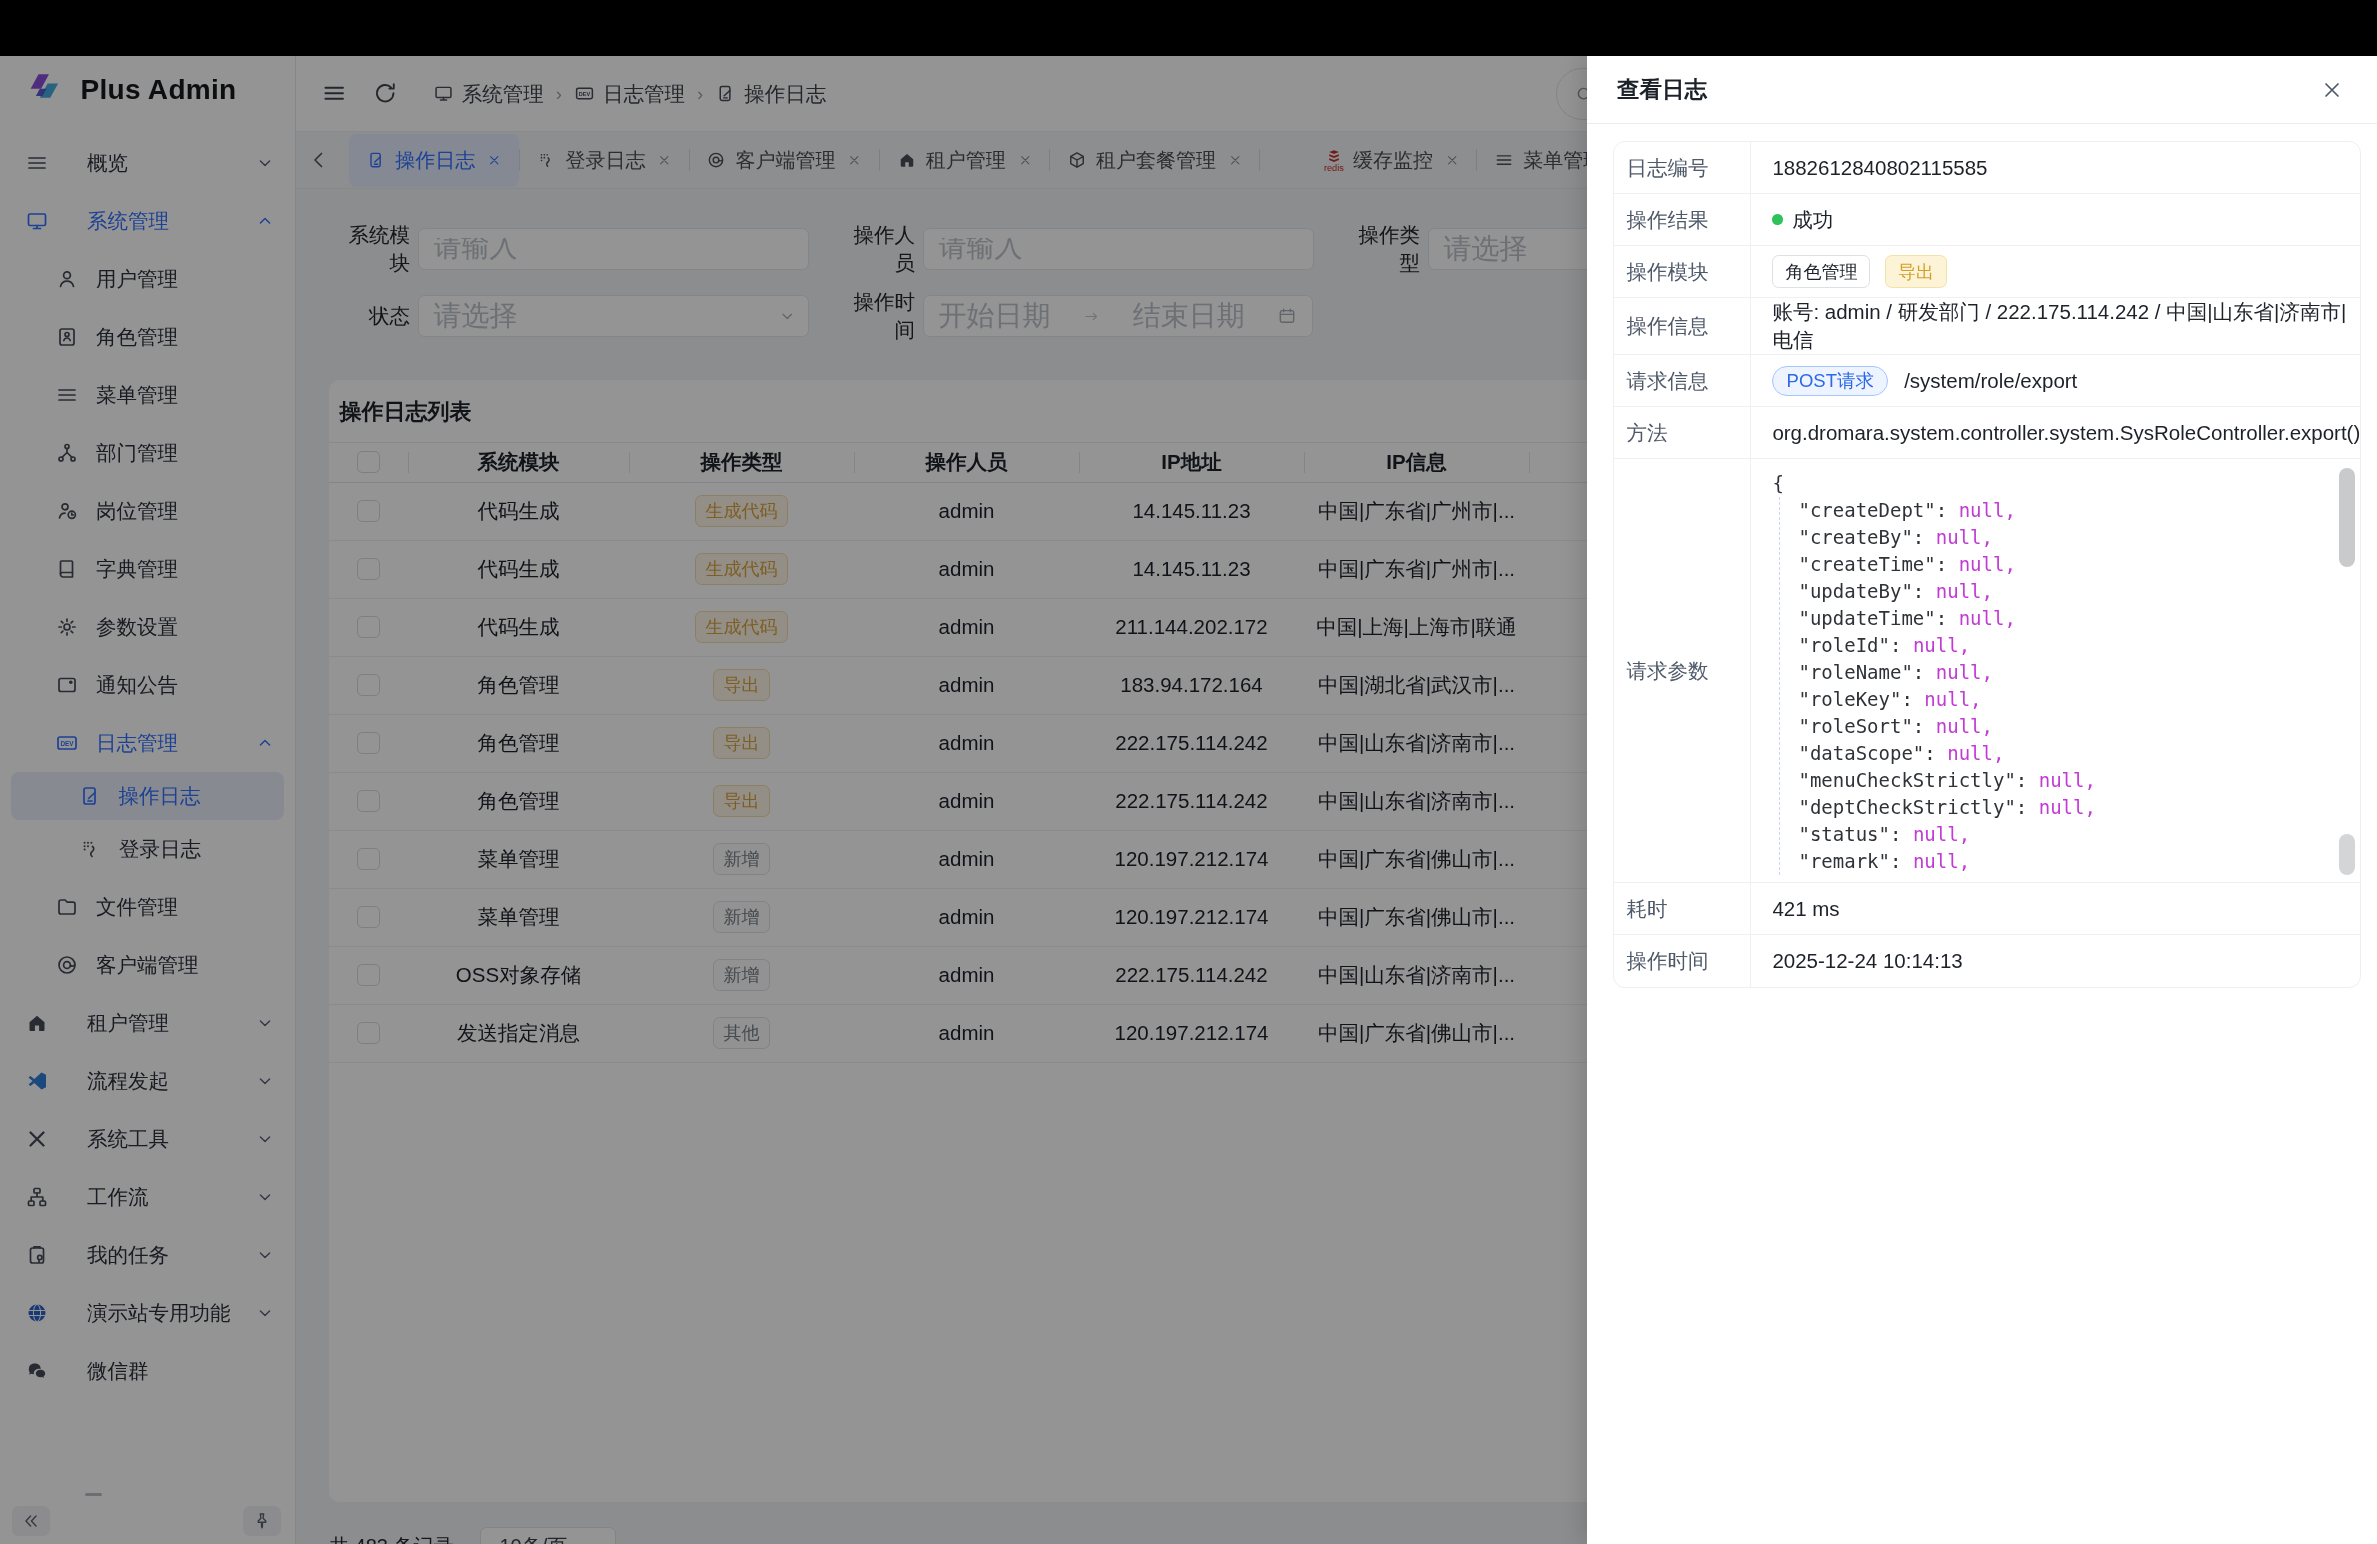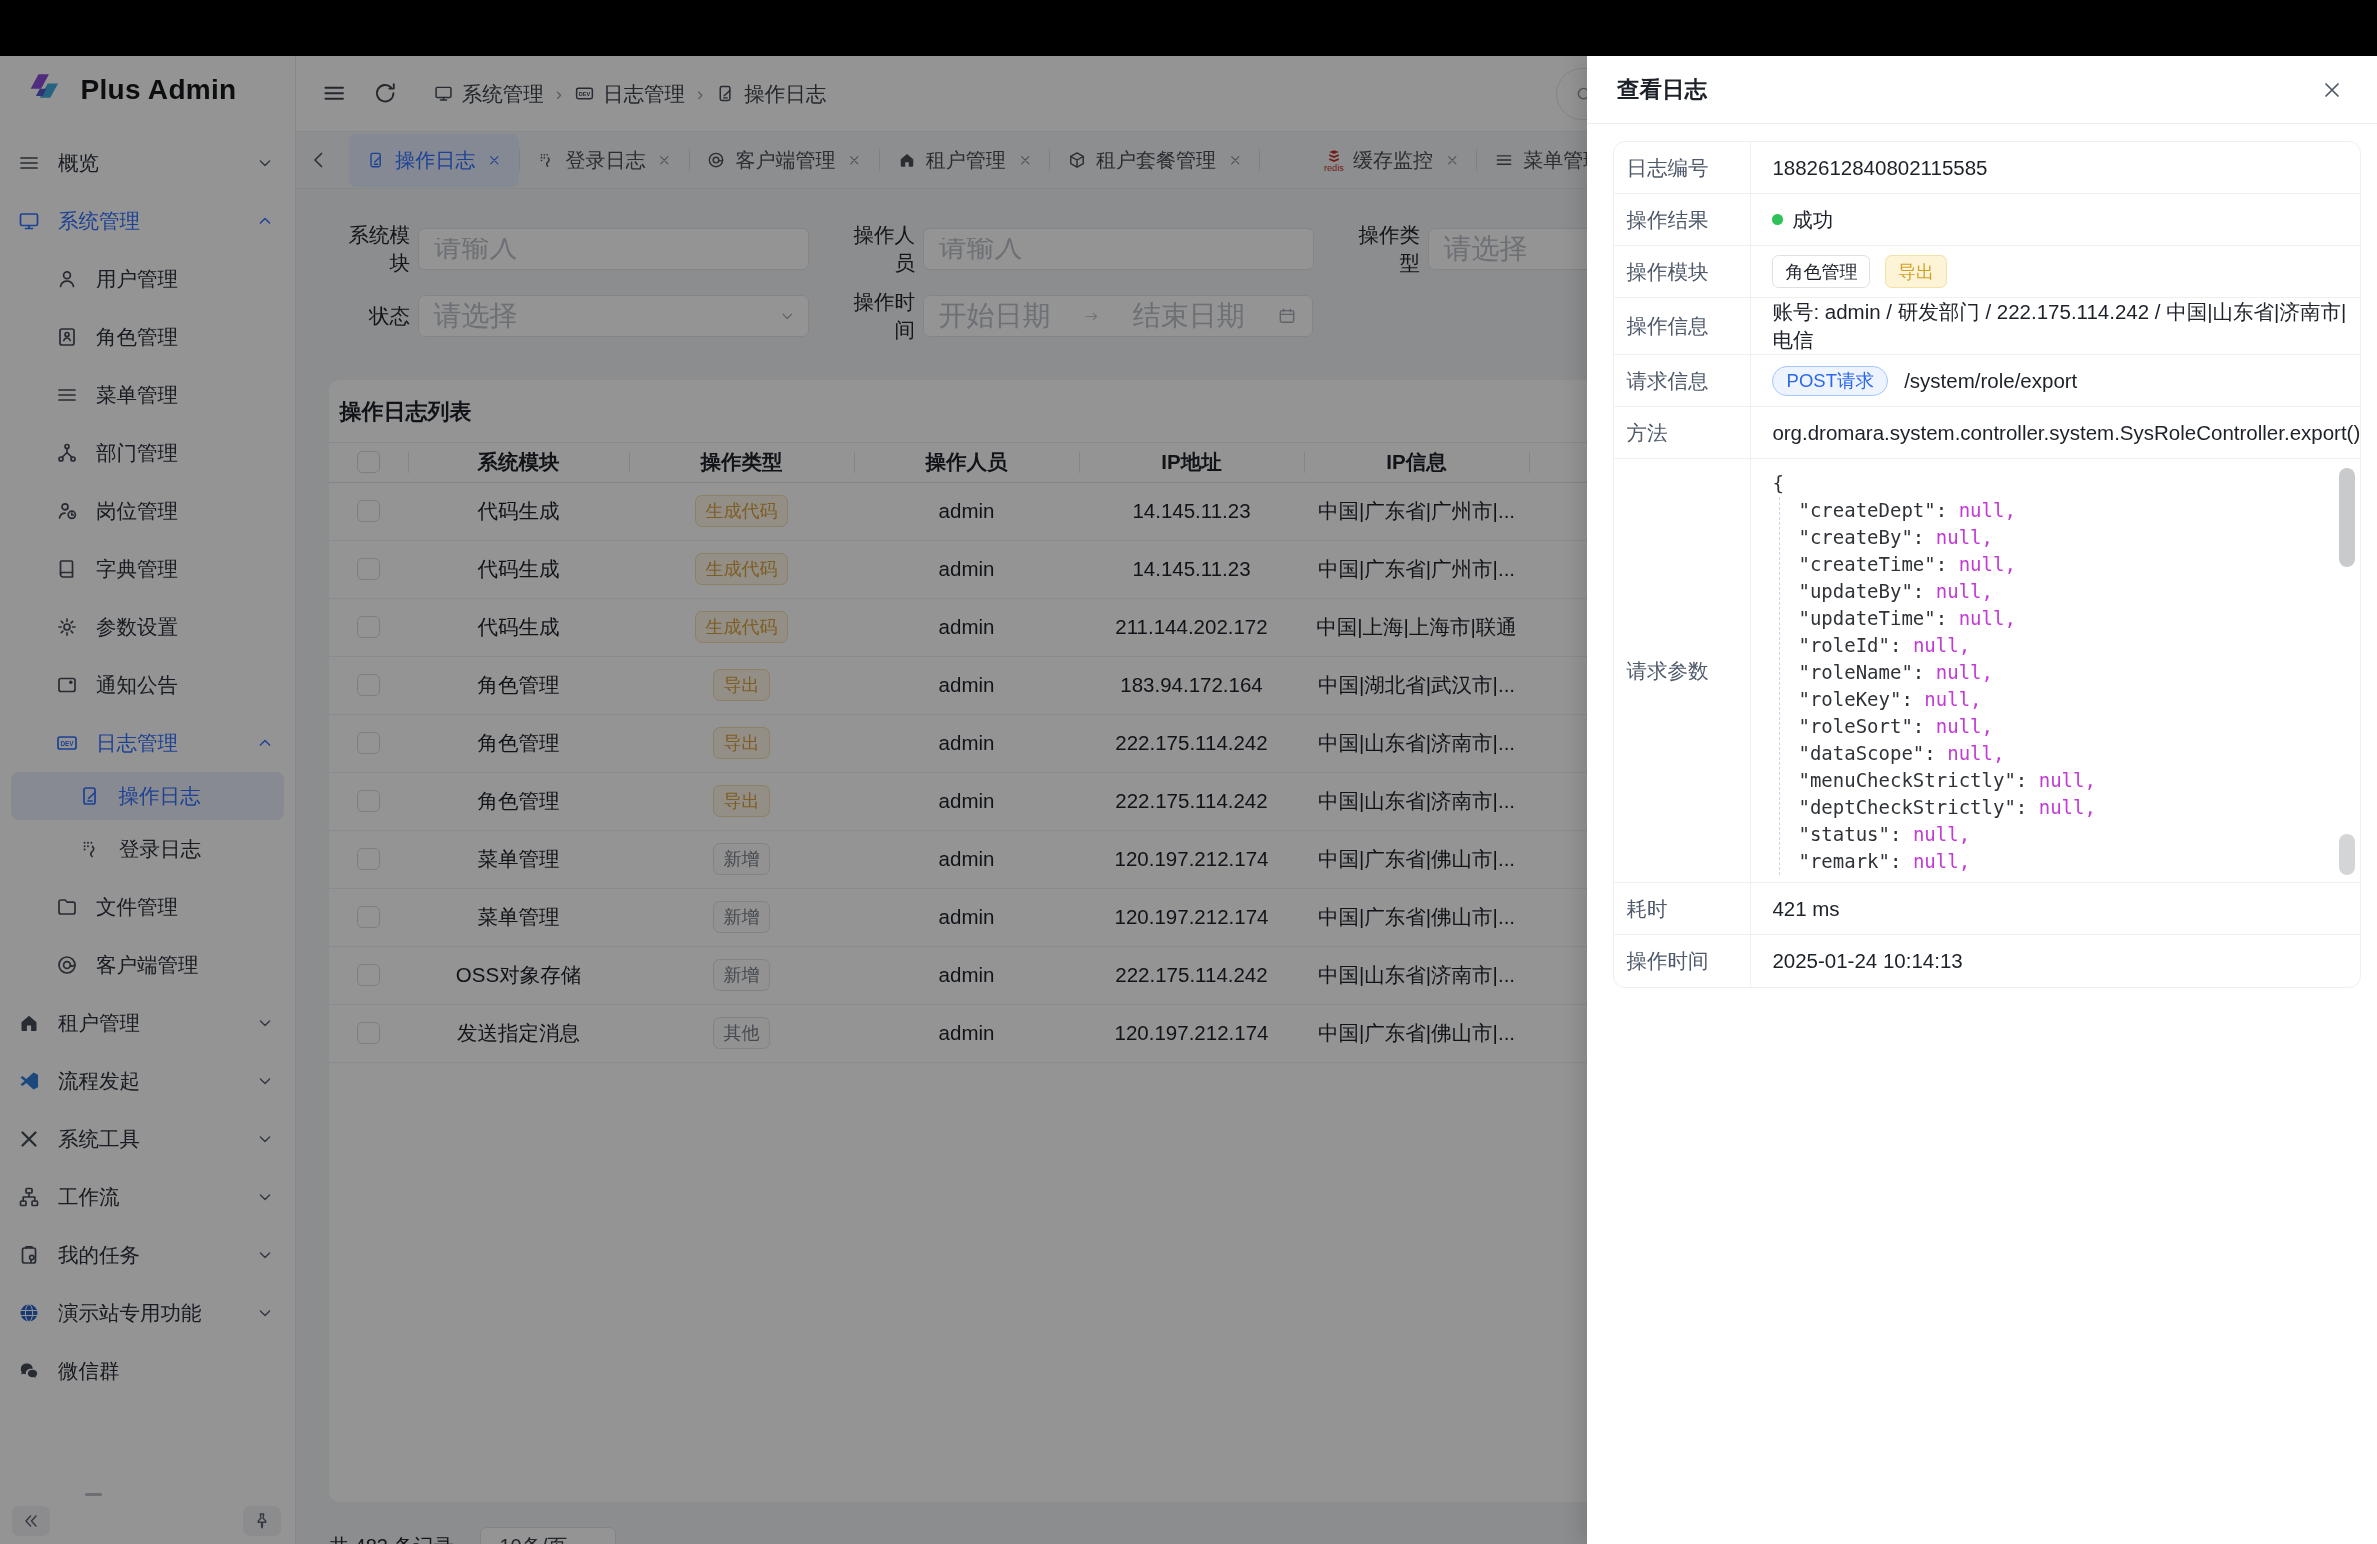--- a/index.html
+++ b/index.html
@@ -20,21 +20,21 @@
     border-right:0.7px solid #e8e9ed; overflow:hidden; }
   .logo { display:flex; align-items:center; gap:14.5px; margin:13.2px 0 0 28px; height:42px; }
   .logo-mark { width:38px; height:34px; }
   .logo-text { font-size:28px; font-weight:700; letter-spacing:0.3px; color:#17191d; }
   .menu { margin-top:22.5px; }
   .s-item { position:relative; display:flex; align-items:center; height:58px; cursor:pointer;
     font-size:20.5px; color:#2b313b; }
   .s-item .icon { width:24px; height:24px; color:#454c57; }
   .s-item .lbl { margin-left:17px; }
   .s-item .chev { position:absolute; right:20px; width:20px; height:20px; color:#596273; }
-  .s-item.lv1 { padding-left:17px; }
+  .s-item.lv1 { padding-left:25px;gap:21px; }
   .s-item.lv2 { padding-left:55px; }
   .s-item.lv3 { padding-left:78px; }
   .s-item.active { color:#3370ff; }
   .s-item.active .icon, .s-item.active .chev { color:#3370ff; }
   .s-item.selected { margin:0 10.6px; padding-left:67px; border-radius:8px; background:#e8eef9;
     color:#3370ff; height:48px; }
   .s-item.selected .icon { color:#3370ff; }
   .side-dash { position:absolute; left:85px; bottom:48px; width:17px; height:3.3px;
     border-radius:2px; background:#b9bdc4; }
   .side-bottom { position:absolute; left:0; right:0; bottom:0; height:41px;
@@ -888,19 +888,19 @@
             <span class="v-scroll"></span>
             <span class="v-scroll2"></span>
           </div>
         </div>
         <div class="d-row">
           <div class="d-label">耗时</div>
           <div class="d-value">421 ms</div>
         </div>
         <div class="d-row">
           <div class="d-label">操作时间</div>
-          <div class="d-value">2025-01-24 10:14:13</div>
+          <div class="d-value">2025-12-24 10:14:13</div>
         </div>
       </div>
   </aside>
 
 </div>
 
 
 </body></html>

